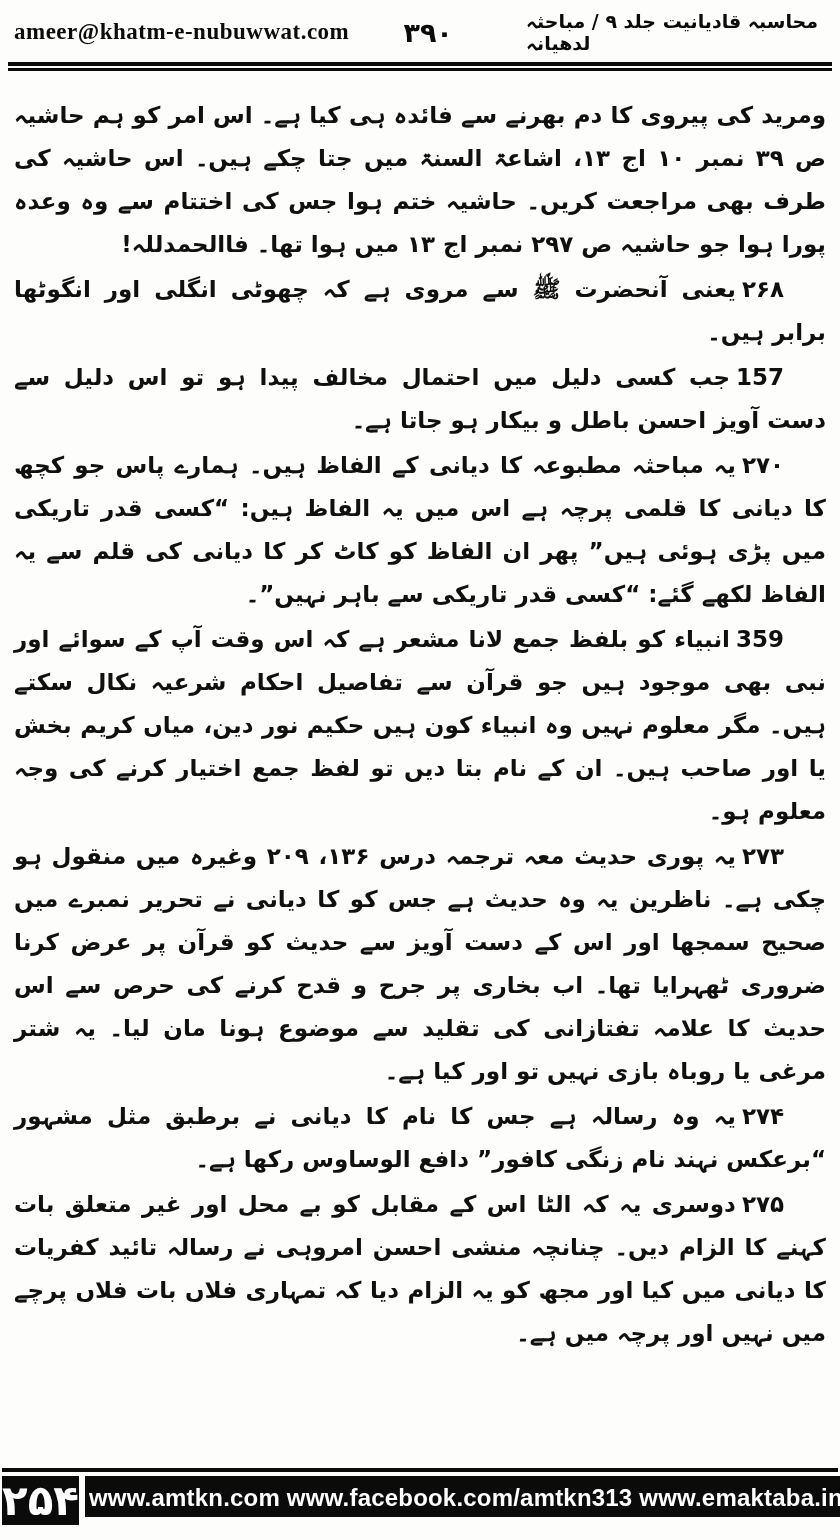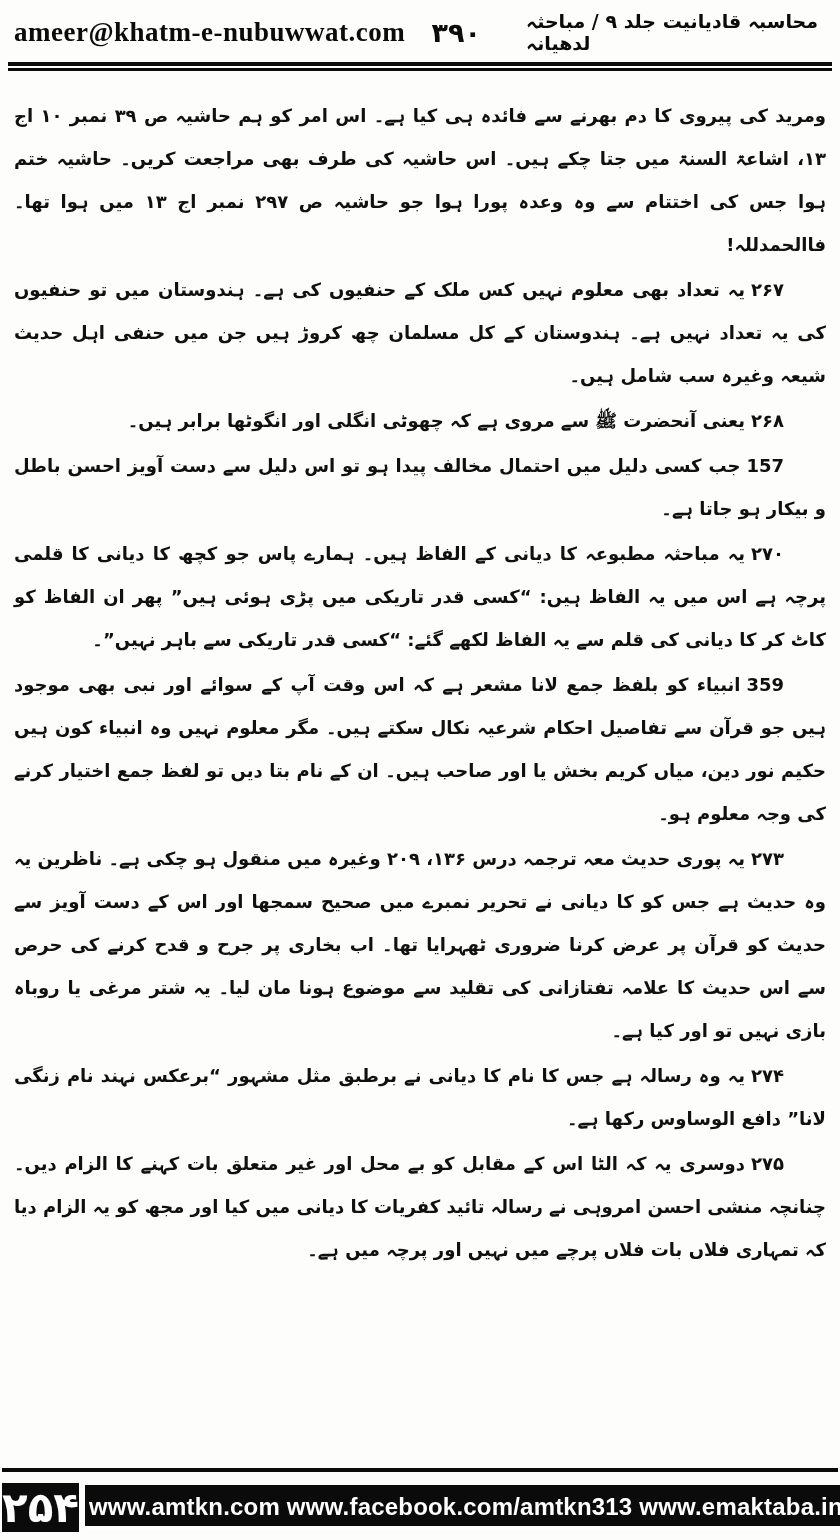--- a/index.html
+++ b/index.html
@@ -17,21 +17,21 @@
     display:flex; flex-direction:column;
   }
   
   .header{
     display:flex; align-items:center; justify-content:space-between;
     padding:10px 14px 4px 14px;
     direction:ltr;
   }
   .header-email{
     font-family:"Liberation Serif", serif;
-    font-weight:bold; font-size:27px; letter-spacing:0.5px;text-align:center;
+    font-weight:bold; font-size:23px; letter-spacing:0.5px;text-align:center;
   }
   .header-pagenum{
     font-family:"DejaVu Sans", sans-serif;
     font-weight:bold; font-size:27px; line-height:1;
     padding:0 8px;
   }
   .header-title{
     direction:rtl;
     font-weight:bold; font-size:19px;
     max-width:300px; text-align:left;margin-left:19px;
@@ -43,38 +43,38 @@
     box-shadow:0 3px 0 #0b0b0b;
   }
   
   .body{
     flex:1 1 auto;
     direction:rtl;
     padding:26px 14px 0 14px;
     overflow:hidden;
   }
   .para{
-    font-size:18px;
+    font-size:23px;
     font-weight:700;
     line-height:43px;
     text-align:justify;
     text-justify:inter-word;
     color:#101010;
   }
   .para.numbered{ text-indent:42px; }
   .para + .para{ margin-top:2px; }
   .pnum{ font-weight:800; padding-left:6px; }
   
   .footer{ margin-top:auto; padding:0; }
   .footer-topline{
     height:4px; background:#0b0b0b; margin:0 2px 4px 2px;
   }
   .footer-row{
     direction:ltr;
-    display:flex; align-items:center; gap:6px;
+    display:flex; align-items:flex-start; gap:6px;
     height:64px; padding:0 2px 2px 2px;
   }
   .footer-num{
     width:86px; background:#0b0b0b; color:#fff;
     display:flex; align-items:center; justify-content:center;
     font-size:42px; font-weight:bold;
   }
   .footer-bar{
     flex:1; background:#0b0b0b; color:#fff;
     display:flex; flex-direction:column; justify-content:flex-start;
@@ -96,27 +96,26 @@
   <header class="header">
     <div class="header-email">ameer@khatm-e-nubuwwat.com</div>
     <div class="header-pagenum">۳۹۰</div>
     <div class="header-title">محاسبہ قادیانیت جلد ۹ / مباحثہ لدھیانہ</div>
   </header>
 
   <div class="header-rule"></div>
 
   <main class="body">
     <p class="para"><span>ومرید کی پیروی کا دم بھرنے سے فائدہ ہی کیا ہے۔ اس امر کو ہم حاشیہ ص ۳۹ نمبر ۱۰ اج ۱۳، اشاعۃ السنۃ میں جتا چکے ہیں۔ اس حاشیہ کی طرف بھی مراجعت کریں۔ حاشیہ ختم ہوا جس کی اختتام سے وہ وعدہ پورا ہوا جو حاشیہ ص ۲۹۷ نمبر اج ۱۳ میں ہوا تھا۔ فاالحمدللہ!</span></p>
-    <p class="para numbered"><span class="pnum">۲۶۷</span><span>یہ تعداد بھی معلوم نہیں کس ملک کے حنفیوں کی ہے۔ ہندوستان میں تو حنفیوں کی یہ تعداد نہیں ہے۔ ہندوستان کے کل مسلمان چھ کروڑ ہیں جن میں حنفی اہل حدیث شیعہ وغیرہ سب شامل ہیں۔</span></p>
     <p class="para numbered"><span class="pnum">۲۶۸</span><span>یعنی آنحضرت ﷺ سے مروی ہے کہ چھوٹی انگلی اور انگوٹھا برابر ہیں۔</span></p>
     <p class="para numbered"><span class="pnum">157</span><span>جب کسی دلیل میں احتمال مخالف پیدا ہو تو اس دلیل سے دست آویز احسن باطل و بیکار ہو جاتا ہے۔</span></p>
     <p class="para numbered"><span class="pnum">۲۷۰</span><span>یہ مباحثہ مطبوعہ کا دیانی کے الفاظ ہیں۔ ہمارے پاس جو کچھ کا دیانی کا قلمی پرچہ ہے اس میں یہ الفاظ ہیں: “کسی قدر تاریکی میں پڑی ہوئی ہیں” پھر ان الفاظ کو کاٹ کر کا دیانی کی قلم سے یہ الفاظ لکھے گئے: “کسی قدر تاریکی سے باہر نہیں”۔</span></p>
     <p class="para numbered"><span class="pnum">359</span><span>انبیاء کو بلفظ جمع لانا مشعر ہے کہ اس وقت آپ کے سوائے اور نبی بھی موجود ہیں جو قرآن سے تفاصیل احکام شرعیہ نکال سکتے ہیں۔ مگر معلوم نہیں وہ انبیاء کون ہیں حکیم نور دین، میاں کریم بخش یا اور صاحب ہیں۔ ان کے نام بتا دیں تو لفظ جمع اختیار کرنے کی وجہ معلوم ہو۔</span></p>
     <p class="para numbered"><span class="pnum">۲۷۳</span><span>یہ پوری حدیث معہ ترجمہ درس ۱۳۶، ۲۰۹ وغیرہ میں منقول ہو چکی ہے۔ ناظرین یہ وہ حدیث ہے جس کو کا دیانی نے تحریر نمبرے میں صحیح سمجھا اور اس کے دست آویز سے حدیث کو قرآن پر عرض کرنا ضروری ٹھہرایا تھا۔ اب بخاری پر جرح و قدح کرنے کی حرص سے اس حدیث کا علامہ تفتازانی کی تقلید سے موضوع ہونا مان لیا۔ یہ شتر مرغی یا روباہ بازی نہیں تو اور کیا ہے۔</span></p>
-    <p class="para numbered"><span class="pnum">۲۷۴</span><span>یہ وہ رسالہ ہے جس کا نام کا دیانی نے برطبق مثل مشہور “برعکس نہند نام زنگی لانا” دافع الوساوس رکھا ہے۔</span></p>
+    <p class="para numbered"><span class="pnum">۲۷۴</span><span>یہ وہ رسالہ ہے جس کا نام کا دیانی نے برطبق مثل مشہور “برعکس نہند نام زنگی کافور” دافع الوساوس رکھا ہے۔</span></p>
     <p class="para numbered"><span class="pnum">۲۷۵</span><span>دوسری یہ کہ الٹا اس کے مقابل کو بے محل اور غیر متعلق بات کہنے کا الزام دیں۔ چنانچہ منشی احسن امروہی نے رسالہ تائید کفریات کا دیانی میں کیا اور مجھ کو یہ الزام دیا کہ تمہاری فلاں بات فلاں پرچے میں نہیں اور پرچہ میں ہے۔</span></p>
   </main>
 
   <footer class="footer">
     <div class="footer-topline"></div>
     <div class="footer-row">
       <div class="footer-num">۲۵۴</div>
       <div class="footer-bar">
         <div class="footer-links">www.amtkn.com www.facebook.com/amtkn313 www.emaktaba.info</div>
         <div class="footer-whiteline"></div>

